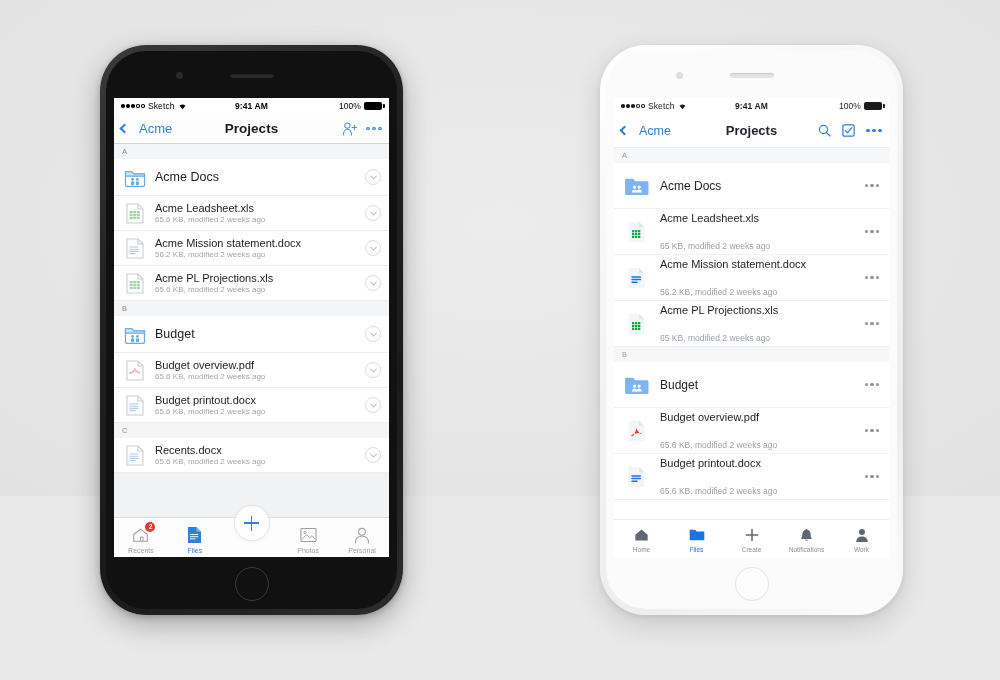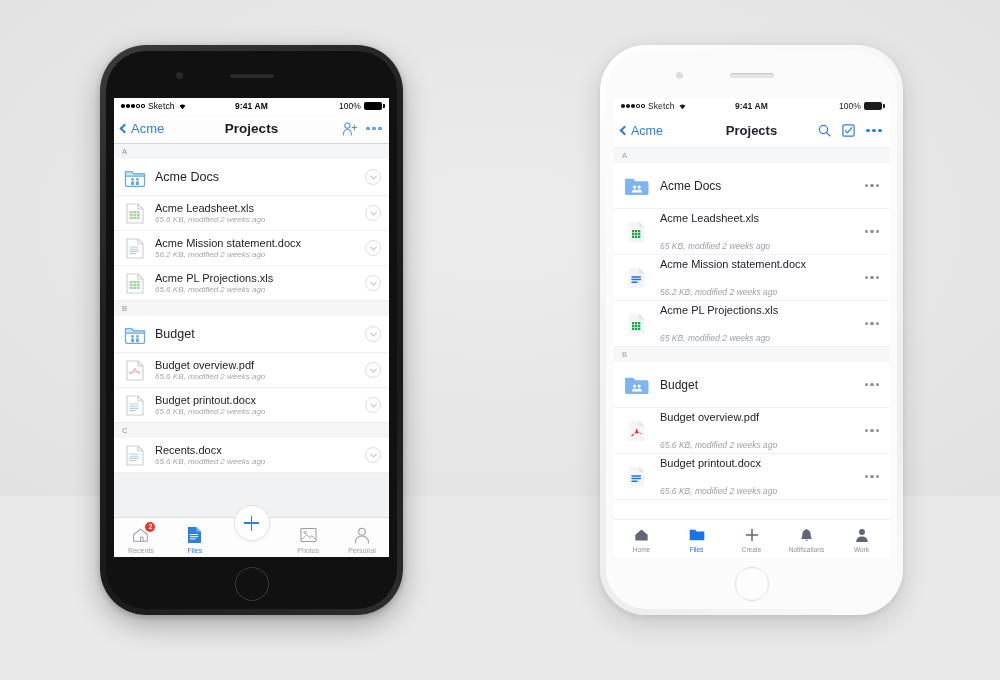--- a/index.html
+++ b/index.html
@@ -75,21 +75,21 @@
 
   .light-sb { background: #fff; color: #1c1c1e; }
   .light-sb .dots i { background: #1c1c1e; }
   .light-sb .dots i.off { background: #fff; box-shadow: inset 0 0 0 1px #1c1c1e; }
   .light-sb .batt { background: #1c1c1e; }
   .light-sb .batt:after { background: #1c1c1e; }
 
   
   .navbar { flex: 0 0 auto; display: flex; align-items: center;
     padding: 0 7px; position: relative; }
-  .navbar .back { display: flex; align-items: center; gap: 1px; color: #2f80d8;
+  .navbar .back { display: flex; align-items: center; gap: 9px; color: #2f80d8;
     cursor: pointer; z-index: 2; }
   .navbar .title { position: absolute; left: 0; right: 0; text-align: center;
     font-weight: 600; color: #1a1a1a; pointer-events: none; }
   .navbar .actions { margin-left: auto; display: flex; align-items: center; z-index: 2; }
 
   .nav-dark { height: 30px; background: #fdfdfd; border-bottom: 1px solid #d6d6d6; }
   .nav-dark .back { font-size: 13px; }
   .nav-dark .title { font-size: 13.5px; }
   .nav-dark .actions { gap: 8px; }
 
@@ -114,21 +114,21 @@
     background: #f4f5f7; letter-spacing: .2px; }
   .sect.light { background: #f6f7f8; color: #9aa0a6; }
 
   .row { display: flex; align-items: center; padding: 0 8px; background: #fff;
     cursor: pointer; position: relative; }
   .row .ico { flex: 0 0 auto; display: flex; align-items: center; justify-content: center; }
   .row .txt { flex: 1 1 auto; min-width: 0; }
   .row .name { color: #1d1d1f; white-space: nowrap; overflow: hidden;
     text-overflow: ellipsis; }
   .row .meta { color: #a2a5aa; white-space: nowrap; overflow: hidden;
-    text-overflow: ellipsis; font-style: italic; }
+    text-overflow: ellipsis; }
   .row .trail { flex: 0 0 auto; display: flex; align-items: center; justify-content: center; }
 
   
   .rowsA .row { height: 35px; border-bottom: 1px solid #eeeeef; }
   .rowsA .row.folder { height: 37px; }
   .rowsA .row .ico { width: 26px; margin-right: 7px; }
   .rowsA .row .name { font-size: 11px; }
   .rowsA .row.folder .name { font-size: 12.5px; font-weight: 400; }
   .rowsA .row .meta { font-size: 8px; margin-top: 1px; }
   .rowsA .row .trail { width: 16px; height: 16px; border-radius: 50%;

